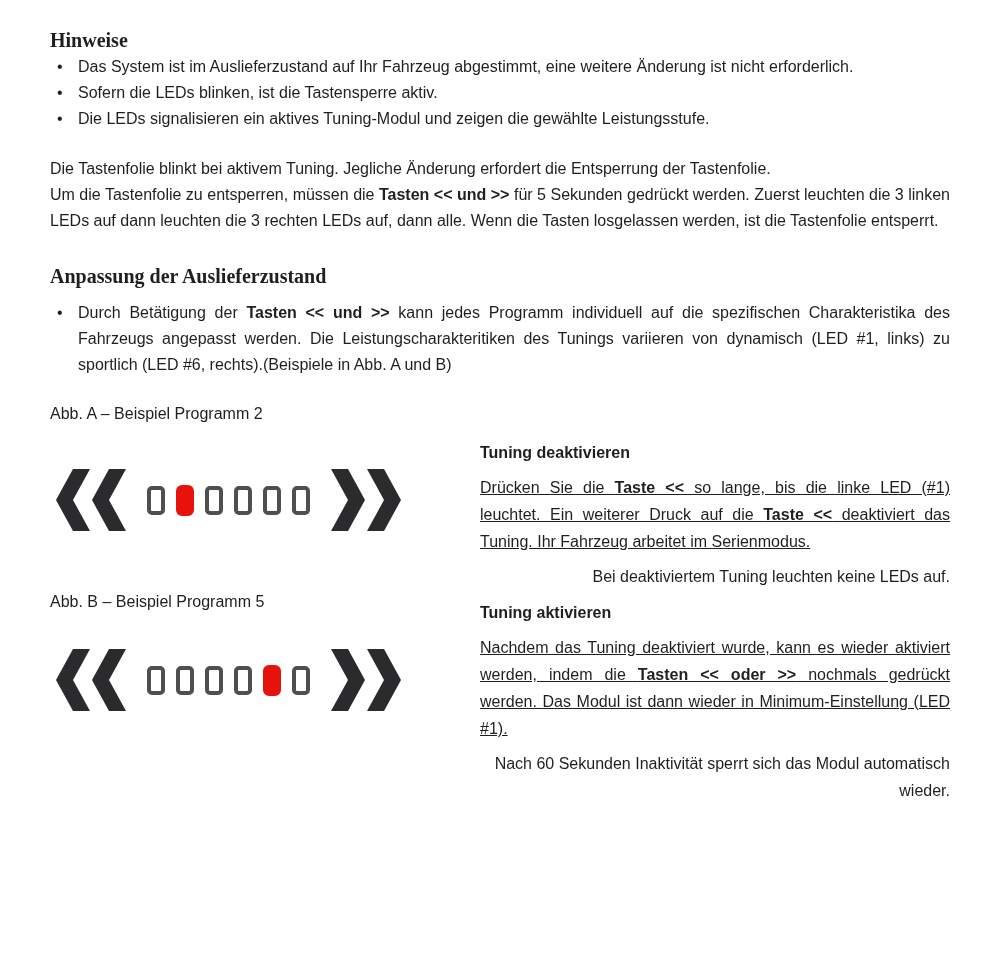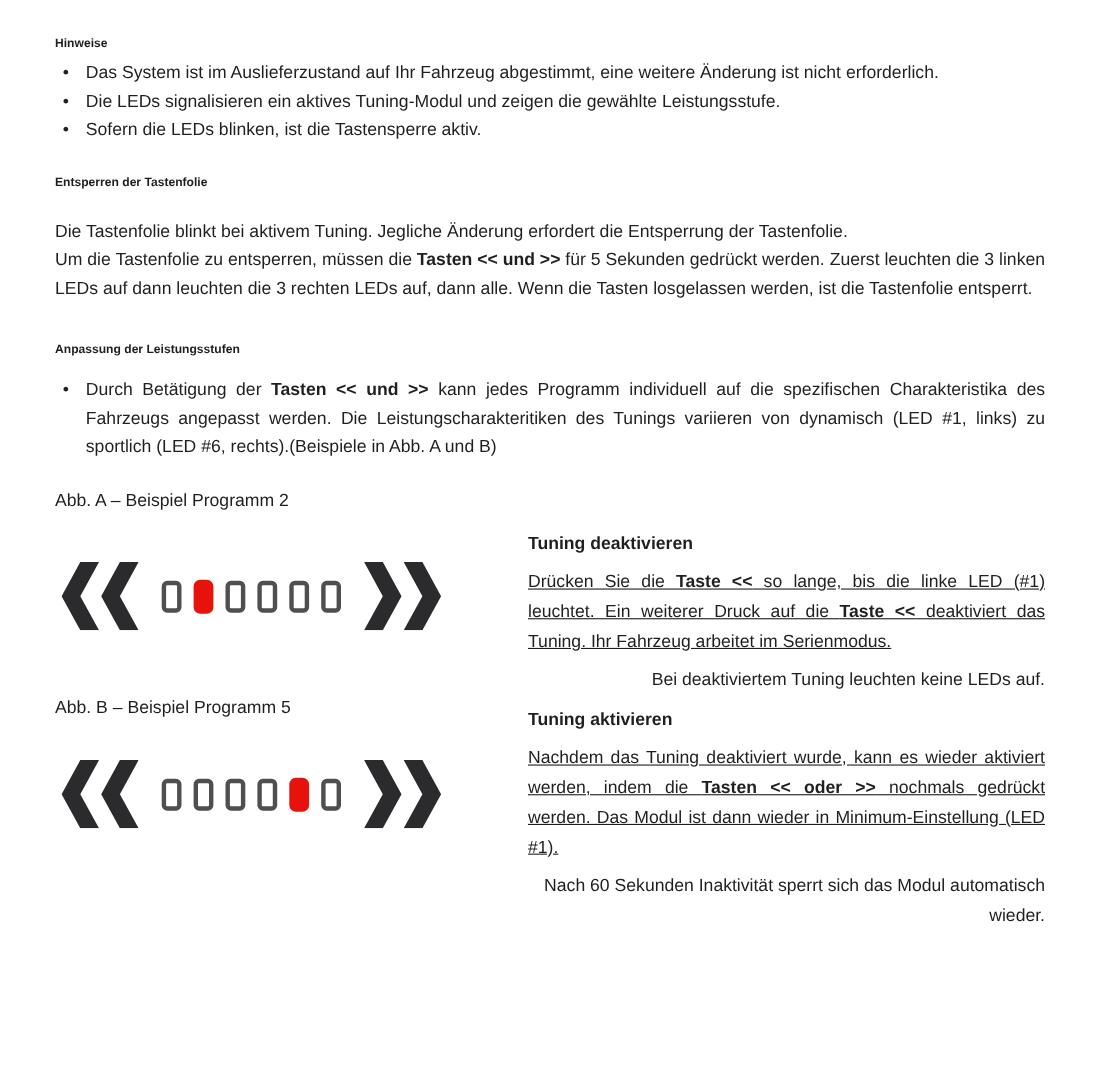--- a/index.html
+++ b/index.html
@@ -13,21 +13,21 @@
   html,body{margin:0;padding:0;}
   body{
     width:1000px;height:975px;
     background:var(--bg);
     color:var(--text);
     font-family:"Liberation Sans","DejaVu Sans",sans-serif;
     font-size:16px;
     overflow:hidden;
   }
   .page{padding:30px 50px 0 50px;width:1000px;height:975px;}
-  h3{font-size:11px;line-height:20px;margin:0;font-weight:700;}
+  h3{font-size:20px;line-height:20px;margin:0;font-weight:700;font-family:Liberation Serif, serif;}
   h4{font-size:16px;line-height:21px;margin:0;font-weight:700;}
   p{margin:0;}
   .just{text-align:justify;}
   ul.bullets{list-style:none;margin:4px 0 0 0;padding:0;}
   ul.bullets li{
     position:relative;
     padding-left:28px;
     line-height:26px;
     text-align:justify;
   }
@@ -74,32 +74,31 @@
 </style>
 </head>
 <body>
 
 <div class="page">
 
   <section>
     <h3>Hinweise</h3>
     <ul class="bullets">
       <li>Das System ist im Auslieferzustand auf Ihr Fahrzeug abgestimmt, eine weitere Änderung ist nicht erforderlich.</li>
+      <li>Sofern die LEDs blinken, ist die Tastensperre aktiv.</li>
       <li>Die LEDs signalisieren ein aktives Tuning-Modul und zeigen die gewählte Leistungsstufe.</li>
-      <li>Sofern die LEDs blinken, ist die Tastensperre aktiv.</li>
     </ul>
   </section>
 
   <section class="sec-entsperren">
-    <h3>Entsperren der Tastenfolie</h3>
     <p class="just">Die Tastenfolie blinkt bei aktivem Tuning. Jegliche Änderung erfordert die Entsperrung der Tastenfolie.<br>Um die Tastenfolie zu entsperren, müssen die <b>Tasten &lt;&lt; und &gt;&gt;</b> für 5 Sekunden gedrückt werden. Zuerst leuchten die 3 linken LEDs auf dann leuchten die 3 rechten LEDs auf, dann alle. Wenn die Tasten losgelassen werden, ist die Tastenfolie entsperrt.</p>
   </section>
 
   <section class="sec-anpassung">
-    <h3>Anpassung der Leistungsstufen</h3>
+    <h3>Anpassung der Auslieferzustand</h3>
     <ul class="bullets">
       <li>Durch Betätigung der <b>Tasten &lt;&lt; und &gt;&gt;</b> kann jedes Programm individuell auf die spezifischen Charakteristika des Fahrzeugs angepasst werden. Die Leistungscharakteritiken des Tunings variieren von dynamisch (LED #1, links) zu sportlich (LED #6, rechts).(Beispiele in Abb. A und B)</li>
     </ul>
   </section>
 
   <div class="columns">
 
     <div class="col-left">
       <div class="fig-caption">Abb. A – Beispiel Programm 2</div>
 

